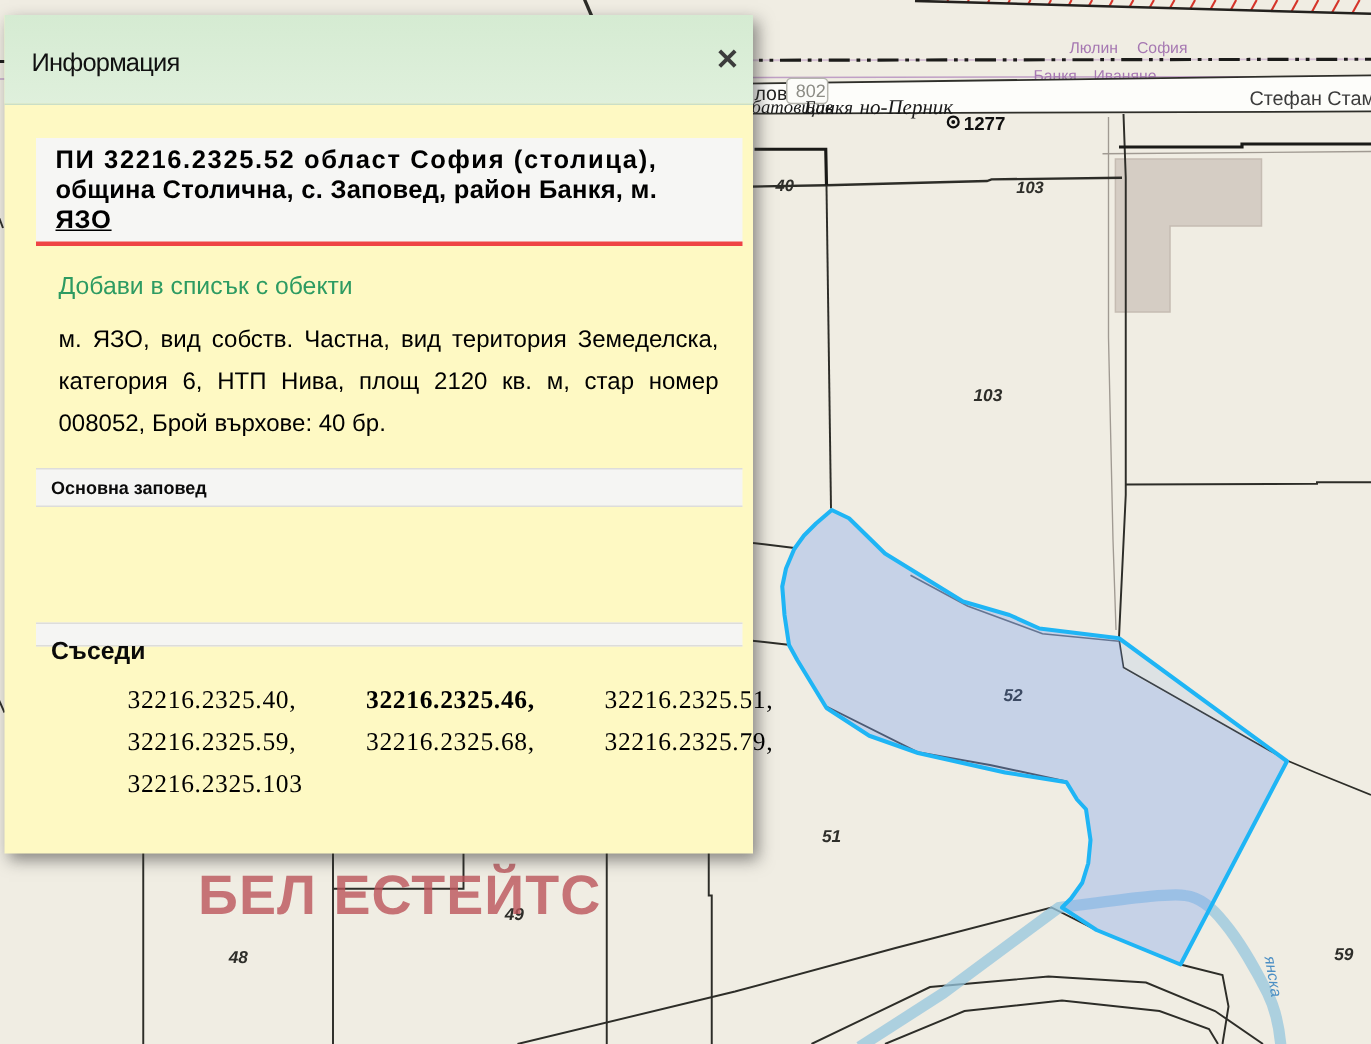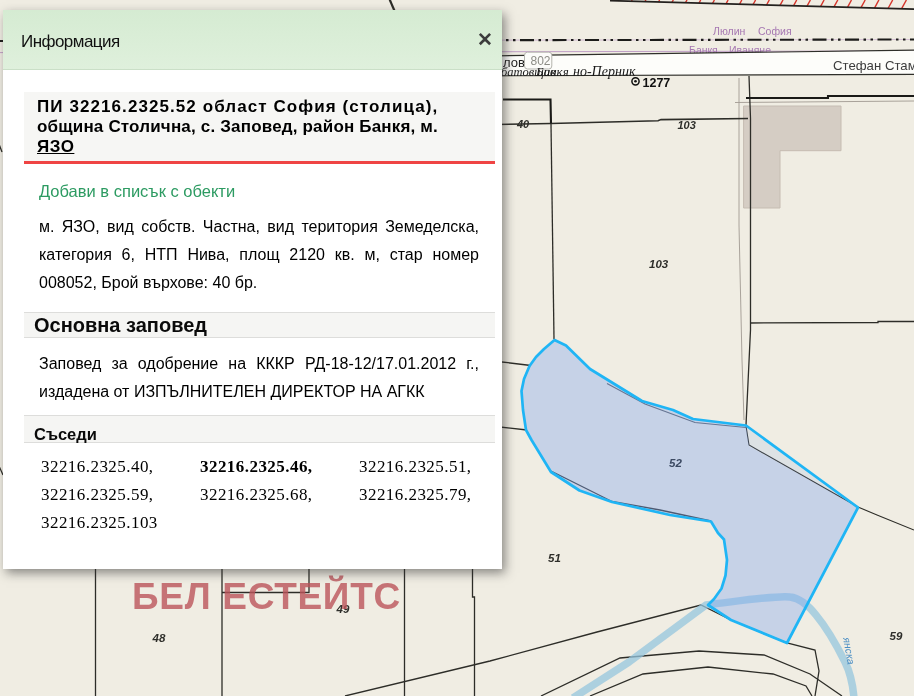--- a/index.html
+++ b/index.html
@@ -1,28 +1,28 @@
 <!DOCTYPE html>
 <html><head>
 <meta charset="utf-8">
 <style>
   html,body{margin:0;padding:0;}
   body{width:914px;height:696px;overflow:hidden;position:relative;font-family:"Liberation Sans",sans-serif;background:#f0ede3;}
   #map{position:absolute;left:0;top:0;z-index:0;}
   #wm{position:absolute;left:132px;top:576px;z-index:2;font-weight:bold;font-size:37px;letter-spacing:0.7px;color:rgba(188,84,90,0.8);white-space:nowrap;}
-  #panel{position:absolute;left:3px;top:10px;width:499px;height:559px;background:#ffffff;z-index:3;box-shadow:3px 4px 10px rgba(50,50,50,.55);box-sizing:border-box;}
+  #panel{position:absolute;left:3px;top:10px;width:499px;height:559px;background:#fef9c3;z-index:3;box-shadow:3px 4px 10px rgba(50,50,50,.55);box-sizing:border-box;}
   #phead{position:absolute;left:0;top:0;width:100%;height:60px;background:linear-gradient(180deg,#d5ebd2,#dff0dc);border-bottom:1px solid #cadfc7;box-sizing:border-box;}
   #phead .t{position:absolute;left:18px;top:22px;font-size:17px;letter-spacing:-0.55px;color:#111;}
   #pclose{position:absolute;right:9px;top:18px;font-size:19px;font-weight:bold;color:#3c3c3c;}
   #ptitle{position:absolute;left:21px;top:82px;width:471px;height:72px;background:#f6f6f4;border-bottom:3px solid #ef4444;box-sizing:border-box;font-weight:bold;font-size:17px;line-height:20.2px;padding:5px 0 0 13px;color:#000;}
   #plink{position:absolute;left:36px;top:172px;font-size:16.5px;color:#2d9b62;text-align:center;}
   .para{position:absolute;left:36px;width:440px;font-size:16px;line-height:28px;color:#000;}
   .para .j{text-align:justify;text-align-last:justify;}
   .band{position:absolute;left:21px;width:471px;background:#f5f5f3;border-top:1px solid #dddddb;border-bottom:1px solid #dddddb;box-sizing:border-box;font-weight:bold;color:#0a0a0a;padding-left:10px;}
-  .nb{position:absolute;font-family:"Liberation Serif",serif;font-size:17px;letter-spacing:0.45px;color:#000;white-space:nowrap;}
+  .nb{position:absolute;font-family:"Liberation Serif",serif;font-size:17px;letter-spacing:0.45px;color:#000;white-space:nowrap;margin-left:44px;}
 </style>
 </head>
 <body>
 <svg id="map" width="914" height="696" viewBox="0 0 914 696">
   <rect x="0" y="0" width="914" height="696" fill="#f0ede3"></rect>
 
   <g stroke="#d5342a" stroke-width="1.4" id="hatch">
     <line x1="618.0" y1="0.8" x2="618.5" y2="0"></line>
     <line x1="631.5" y1="1.2" x2="632.2" y2="0"></line>
     <line x1="645.0" y1="1.6" x2="645.9" y2="0"></line>
@@ -134,26 +134,22 @@
       <span class="t">Информация</span>
       <span id="pclose">✕</span>
     </div>
   <div id="ptitle"><span style="letter-spacing:1.08px;">ПИ 32216.2325.52 област София (столица),</span><br><span style="letter-spacing:0.18px;">община Столична, с. Заповед, район Банкя, м.</span><br><span style="letter-spacing:0.5px;text-decoration:underline;">ЯЗО</span></div>
   <div id="plink">Добави в списък с обекти</div>
   <div class="para" style="top:203px;">
     <div class="j">м. ЯЗО, вид собств. Частна, вид територия Земеделска,</div>
     <div class="j">категория 6, НТП Нива, площ 2120 кв. м, стар номер</div>
     <div>008052, Брой върхове: 40 бр.</div>
   </div>
-  <div class="band" style="top:302px;height:26px;font-size:20px;line-height:24px;">Основна заповед</div>
-  <div class="para" style="top:340px;">
-    <div class="j">Заповед за одобрение на КККР РД-18-12/17.01.2012 г.,</div>
-    <div>издадена от ИЗПЪЛНИТЕЛЕН ДИРЕКТОР НА АГКК</div>
-  </div>
-  <div class="band" style="top:405px;height:28px;font-size:16.5px;line-height:36px;">Съседи</div>
+  <div class="band" style="top:302px;height:26px;font-size:12px;line-height:24px;">Основна заповед</div>
+  <div class="band" style="top:405px;height:16px;font-size:16.5px;line-height:36px;">Съседи</div>
   <span class="nb" style="left:38px;top:447px;">32216.2325.40,</span>
   <span class="nb" style="left:197px;top:447px;font-weight:bold;">32216.2325.46,</span>
   <span class="nb" style="left:356px;top:447px;">32216.2325.51,</span>
   <span class="nb" style="left:38px;top:475px;">32216.2325.59,</span>
   <span class="nb" style="left:197px;top:475px;">32216.2325.68,</span>
   <span class="nb" style="left:356px;top:475px;">32216.2325.79,</span>
   <span class="nb" style="left:38px;top:503px;">32216.2325.103</span>
 </div>
 
 </body></html>

